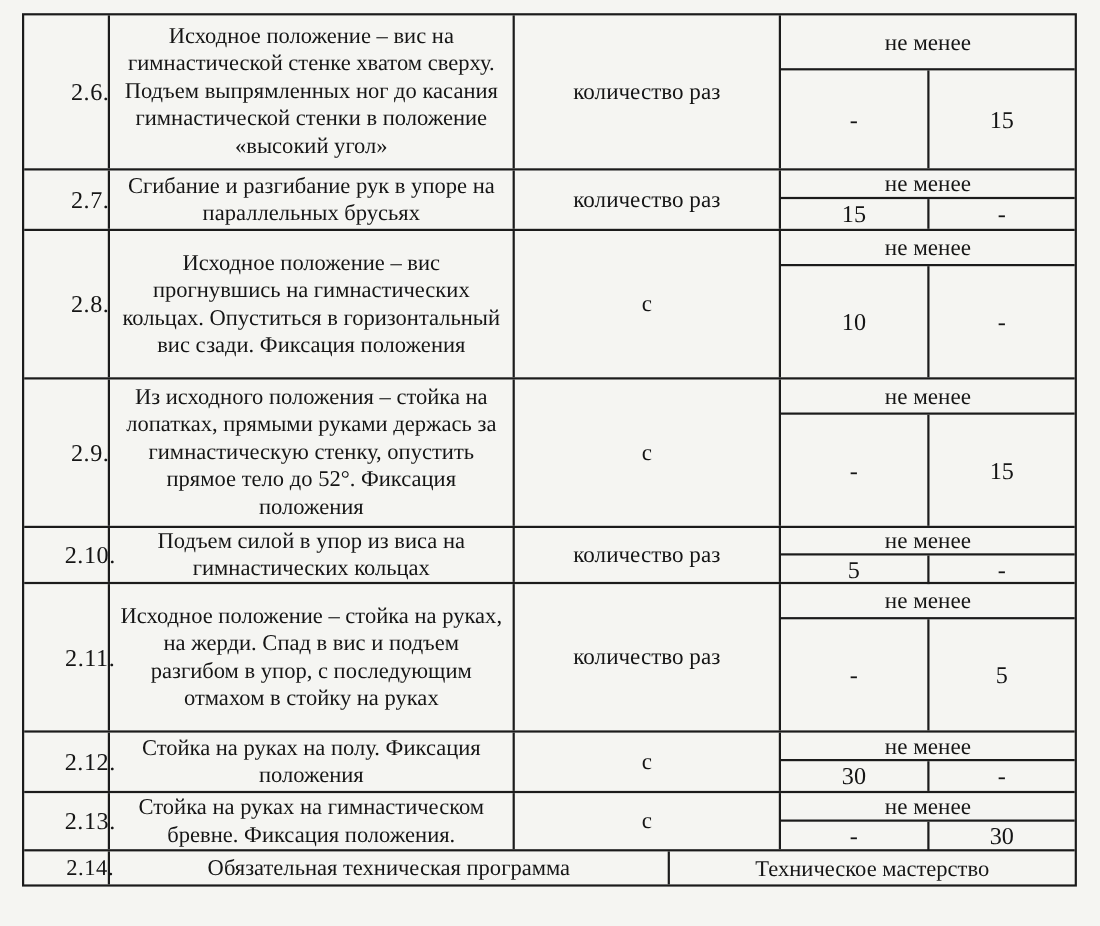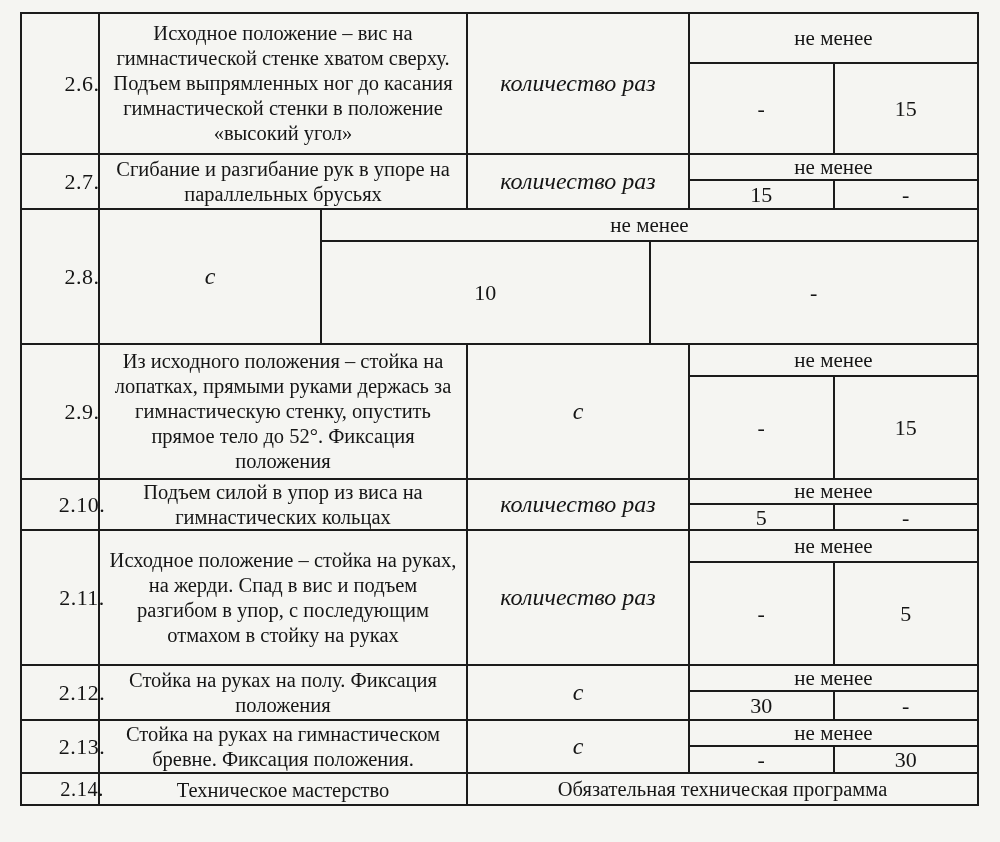--- a/index.html
+++ b/index.html
@@ -24,21 +24,21 @@
   .row:last-child{border-bottom:0;}
   .cell{
     box-sizing:border-box;
     border-right:2px solid var(--line);
     display:flex;align-items:center;justify-content:center;
     text-align:center;
   }
   .cell:last-child{border-right:0;}
   .col-num{width:78px;flex:0 0 auto;font-size:22px;letter-spacing:.5px;padding-left:44px;}
   .col-desc{width:368px;flex:0 0 auto;font-size:20.5px;line-height:1.22;padding:16px 9px;}
-  .col-unit{width:222px;flex:0 0 auto;font-size:24px;font-style:italic;}
+  .col-unit{width:242px;flex:0 0 auto;font-size:21px;}
   .col-norm{flex:1;flex-direction:column;align-items:stretch;justify-content:flex-start;padding:0;}
   .norm-head{
     flex:0 0 auto;height:26px;box-sizing:border-box;
     border-bottom:2px solid var(--line);
     display:flex;align-items:center;justify-content:center;
     font-size:21px;
   }
   .norm-vals{flex:1;display:flex;align-items:stretch;}
   .val{flex:1;display:flex;align-items:center;justify-content:center;font-size:22px;}
   .val-left{border-right:2px solid var(--line);box-sizing:border-box;}
@@ -77,20 +77,21 @@
       <div class="norm-head">не менее</div>
       <div class="norm-vals">
         <div class="val val-left">15</div>
         <div class="val">-</div>
       </div>
     </div>
   </div>
 
   <div class="row r2">
     <div class="cell col-num">2.8.</div>
+    <div class="cell col-desc">Исходное положение – вис прогнувшись на гимнастических кольцах. Опуститься в горизонтальный вис сзади. Фиксация положения</div>
     <div class="cell col-unit">с</div>
     <div class="cell col-norm">
       <div class="norm-head">не менее</div>
       <div class="norm-vals">
         <div class="val val-left">10</div>
         <div class="val">-</div>
       </div>
     </div>
   </div>
 
@@ -154,17 +155,17 @@
       <div class="norm-head">не менее</div>
       <div class="norm-vals">
         <div class="val val-left">-</div>
         <div class="val">30</div>
       </div>
     </div>
   </div>
 
   <div class="row r8">
     <div class="cell col-num">2.14.</div>
+    <div class="cell col-merged">Обязательная техническая программа</div>
     <div class="cell col-desc">Техническое мастерство</div>
-    <div class="cell col-merged">Обязательная техническая программа</div>
   </div>
 
 </div>
 
 </body></html>

